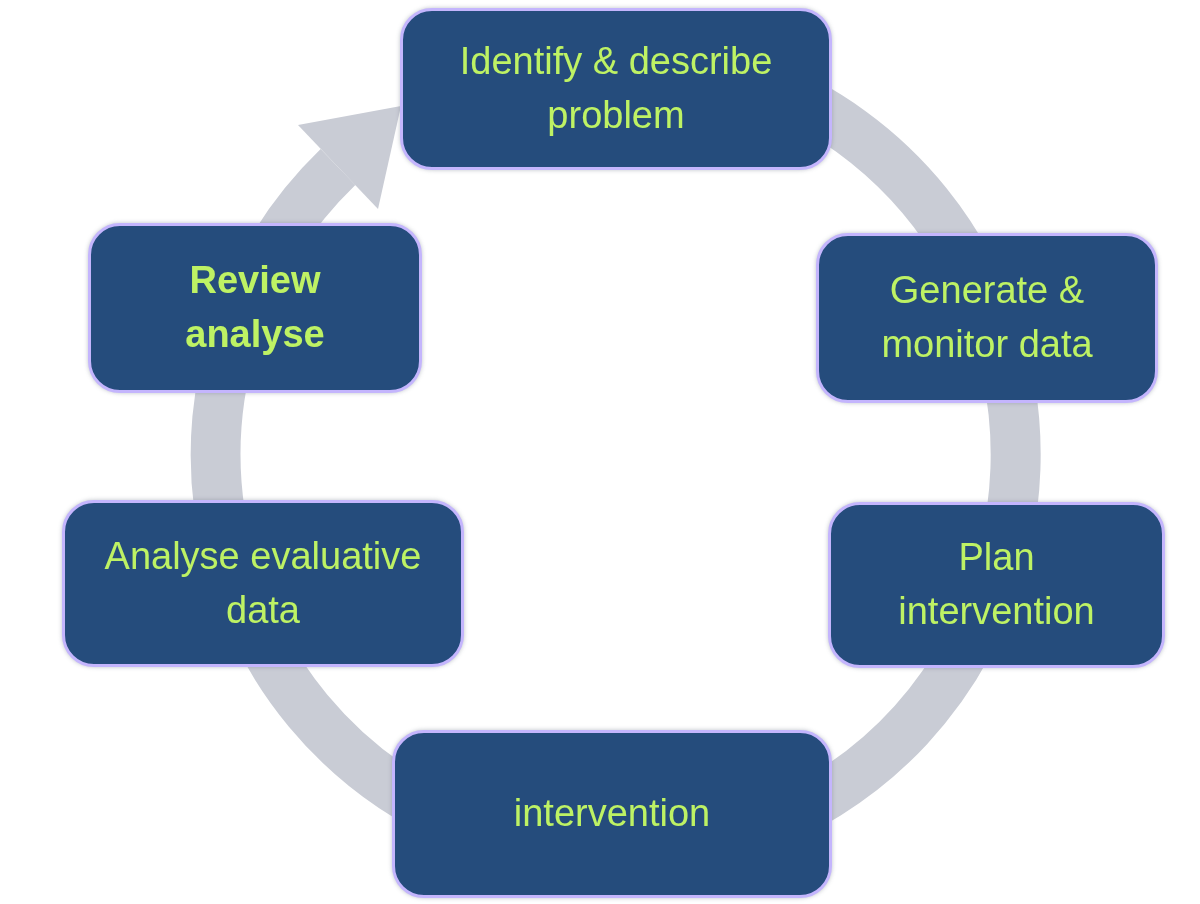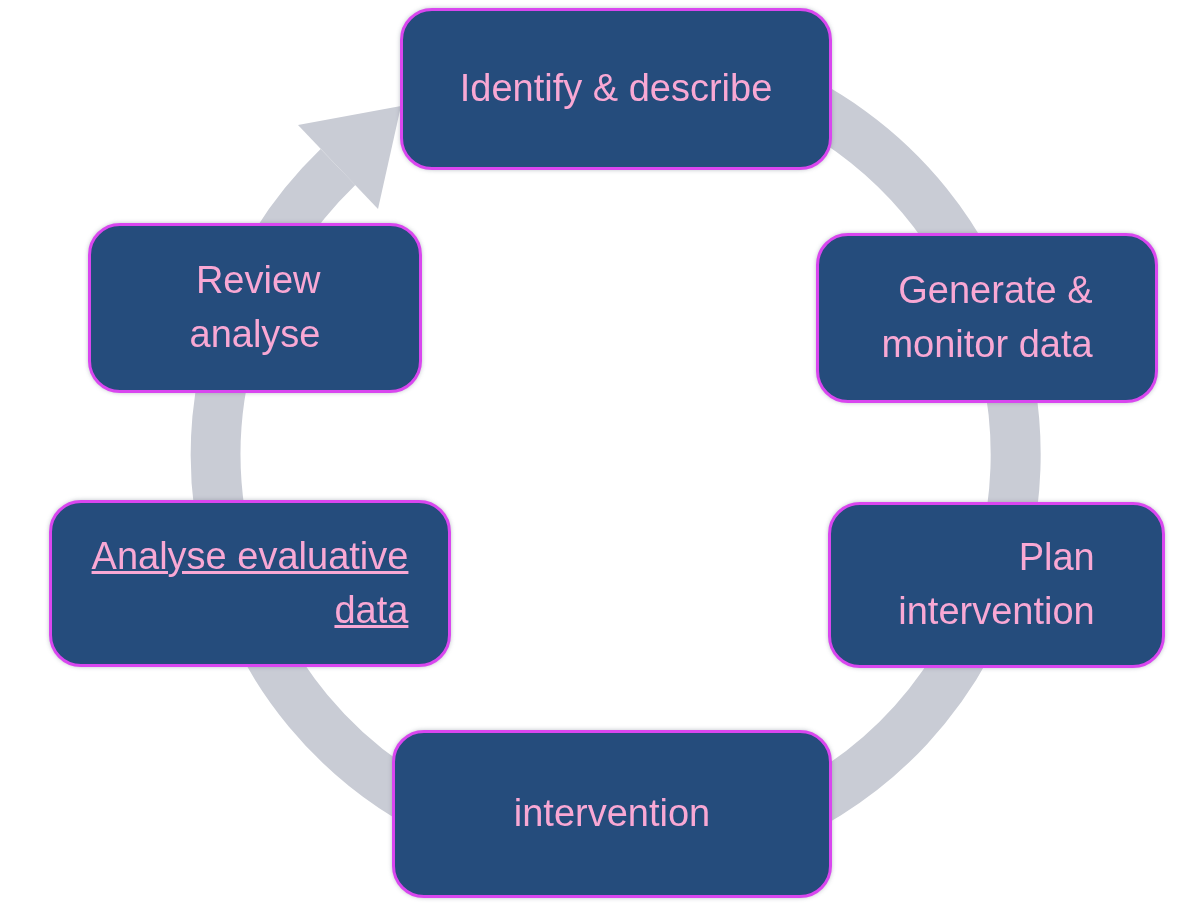--- a/index.html
+++ b/index.html
@@ -19,55 +19,56 @@
     position: absolute;
     left: 0;
     top: 0;
     width: 1200px;
     height: 904px;
   }
   .node {
     position: absolute;
     box-sizing: border-box;
     background: #254C7C;
-    border: 3px solid #d946ef;
+    border: 3px solid #c4b5fd;
     border-radius: 32px;
     box-shadow: 0 0 4px rgba(110,120,135,0.45);
-    color: #f9a8d4;
+    color: #bef264;
     display: flex;
     align-items: center;
     justify-content: center;
-    text-align: right;
+    text-align: center;
     font-size: 38px;
     line-height: 1.42;
   }
   .node .line { display: block; }
   
   .pos-identify  { left: 400px; top:   8px; width: 432px; height: 162px; }
   .pos-generate  { left: 816px; top: 233px; width: 342px; height: 170px; }
   .pos-plan      { left: 828px; top: 502px; width: 337px; height: 166px; }
   .pos-introduce { left: 392px; top: 730px; width: 440px; height: 168px; }
-  .pos-analyse   { left:  49px; top: 500px; width: 402px; height: 167px; text-decoration: underline; }
-  .pos-review    { left:  88px; top: 223px; width: 334px; height: 170px; }
+  .pos-analyse   { left:  62px; top: 500px; width: 402px; height: 167px; }
+  .pos-review    { left:  88px; top: 223px; width: 334px; height: 170px; font-weight: bold; }
 </style>
 </head>
 <body>
 
 <div class="canvas">
 
   <svg class="cycle-svg" viewBox="0 0 1200 904" aria-hidden="true">
 
     <path d="M 479 79 A 400 400 0 1 1 338 167" fill="none" stroke="#C9CCD5" stroke-width="50"></path>
 
     <polygon points="298,125 401,106 378,209" fill="#C9CCD5"></polygon>
   </svg>
 
   <div class="node pos-identify">
     <div>
       <span class="line">Identify &amp; describe</span>
+      <span class="line">problem</span>
     </div>
   </div>
 
   <div class="node pos-generate">
     <div>
       <span class="line">Generate &amp;</span>
       <span class="line">monitor data</span>
     </div>
   </div>
 

